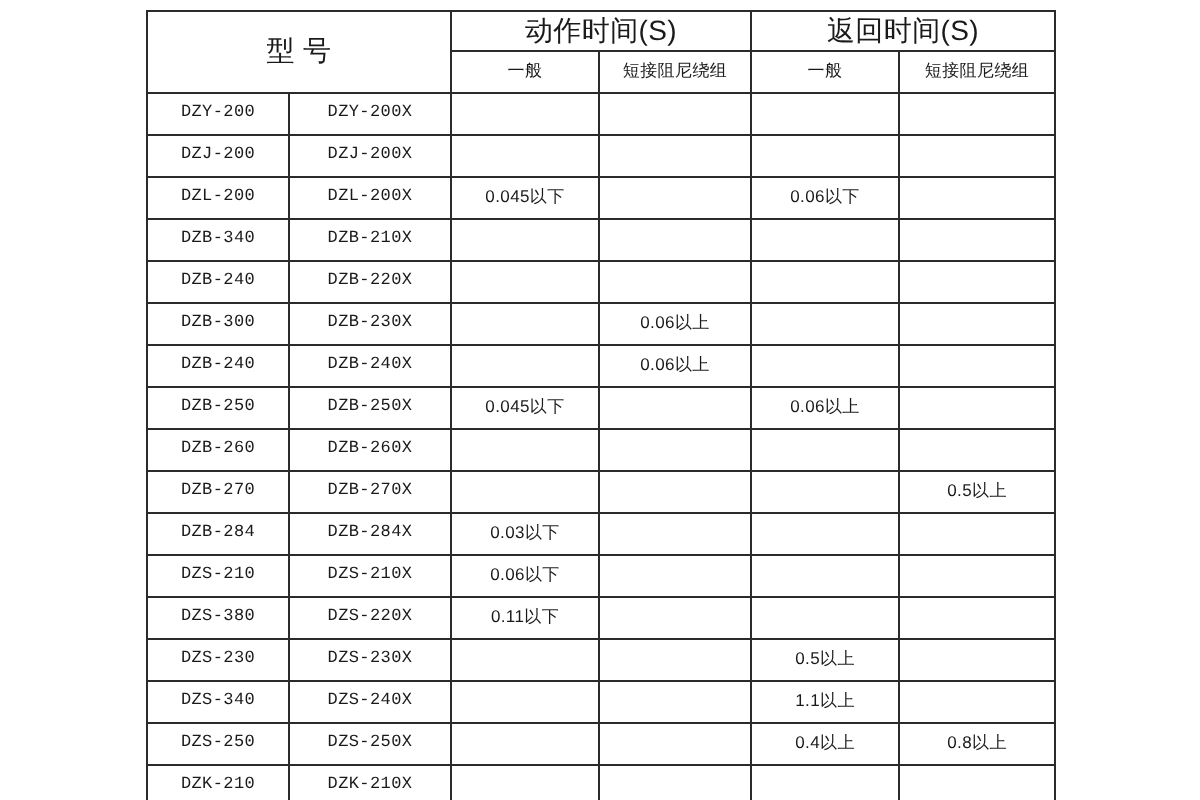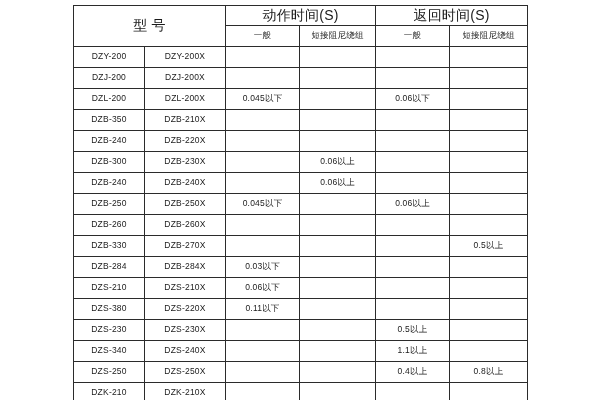--- a/index.html
+++ b/index.html
@@ -38,20 +38,21 @@
     line-height: 1.1;
     letter-spacing: 0.2px;
   }
   table.spec th.group {
     font-size: 14px;
     height: 19px;
   }
   td.model, td.modelx {
     font-size: 8.5px;
     letter-spacing: 0.1px;
+    font-family: Liberation Mono, monospace;
   }
   td.blank {
     border: 1px solid #2b2b2b;
   }
   .col-a { width: 71px; }
   .col-b { width: 81px; }
   .col-c { width: 74px; }
   .col-d { width: 76px; }
   .col-e { width: 74px; }
   .col-f { width: 78px; }
@@ -101,21 +102,21 @@
         </tr>
         <tr>
           <td class="model">DZL-200</td>
           <td class="modelx">DZL-200X</td>
           <td>0.045以下</td>
           <td class="blank"></td>
           <td>0.06以下</td>
           <td class="blank"></td>
         </tr>
         <tr>
-          <td class="model">DZB-350</td>
+          <td class="model">DZB-340</td>
           <td class="modelx">DZB-210X</td>
           <td class="blank"></td>
           <td class="blank"></td>
           <td class="blank"></td>
           <td class="blank"></td>
         </tr>
         <tr>
           <td class="model">DZB-240</td>
           <td class="modelx">DZB-220X</td>
           <td class="blank"></td>
@@ -149,21 +150,21 @@
         </tr>
         <tr>
           <td class="model">DZB-260</td>
           <td class="modelx">DZB-260X</td>
           <td class="blank"></td>
           <td class="blank"></td>
           <td class="blank"></td>
           <td class="blank"></td>
         </tr>
         <tr>
-          <td class="model">DZB-330</td>
+          <td class="model">DZB-270</td>
           <td class="modelx">DZB-270X</td>
           <td class="blank"></td>
           <td class="blank"></td>
           <td class="blank"></td>
           <td>0.5以上</td>
         </tr>
         <tr>
           <td class="model">DZB-284</td>
           <td class="modelx">DZB-284X</td>
           <td>0.03以下</td>

